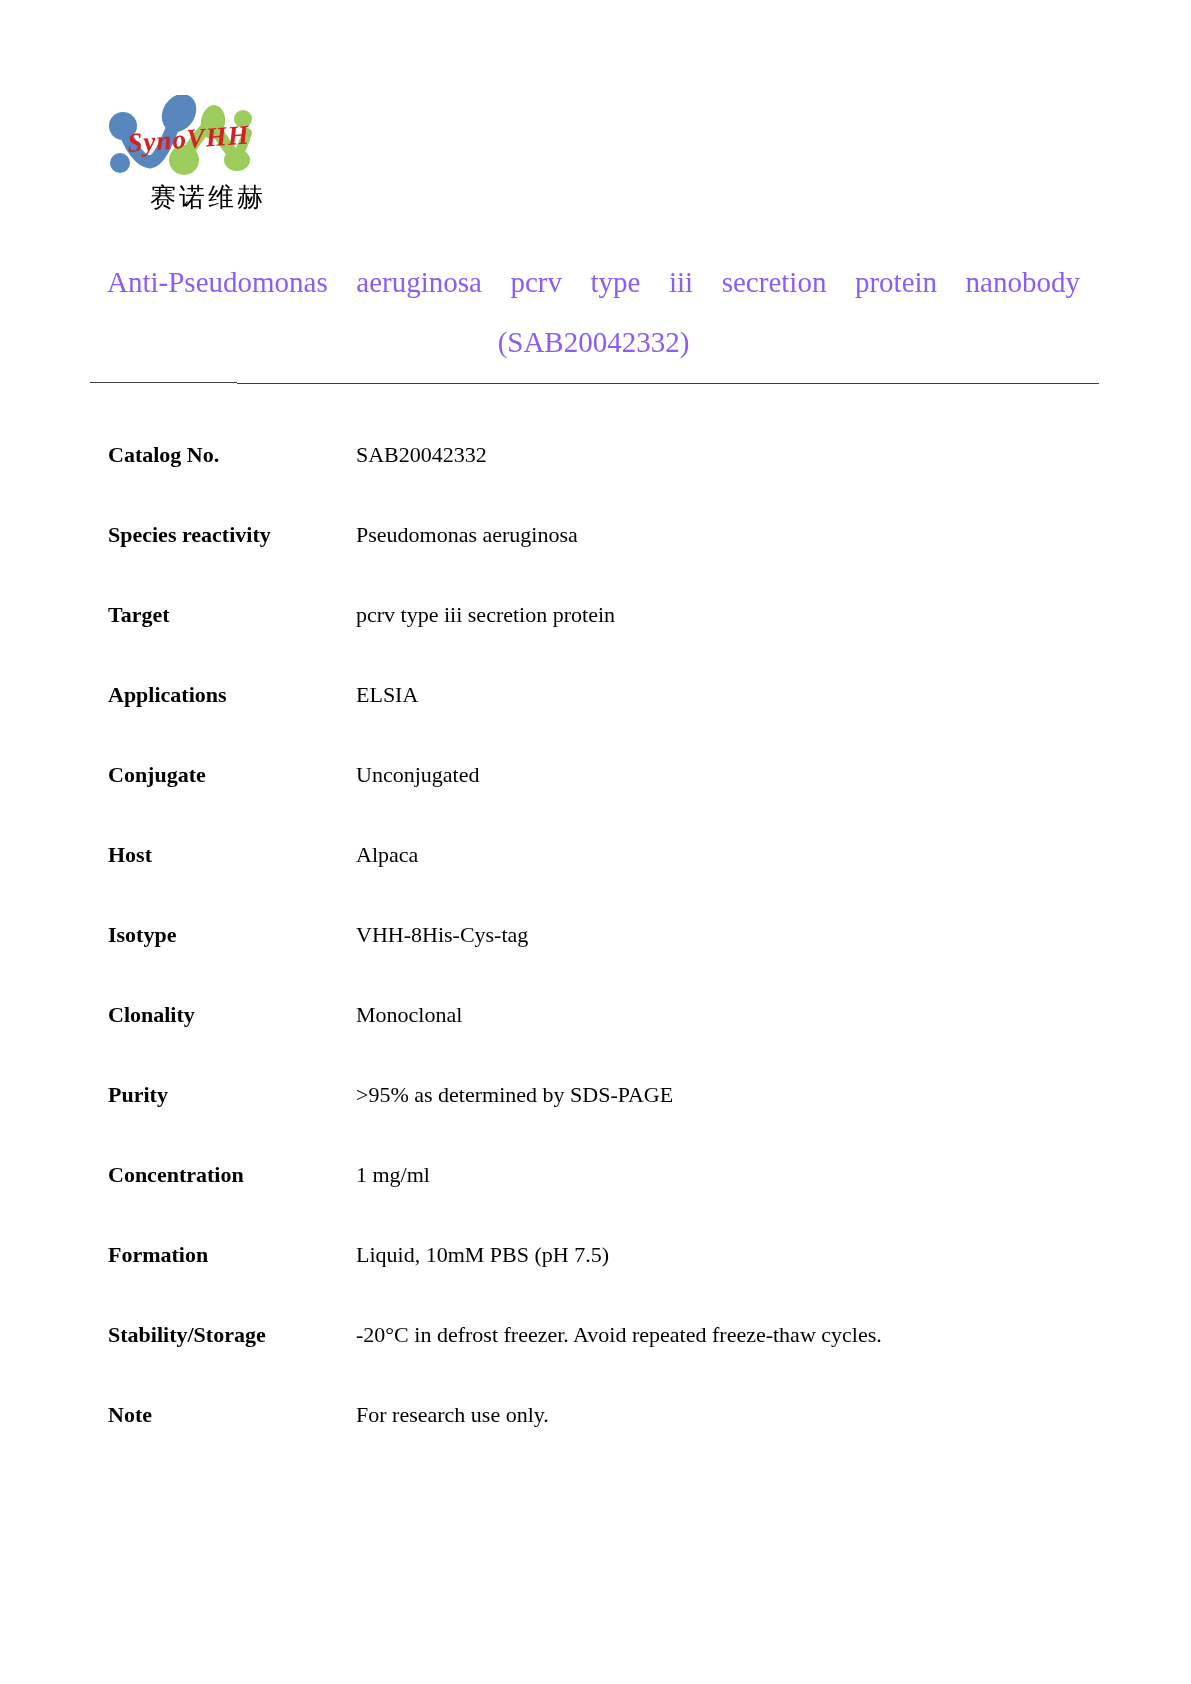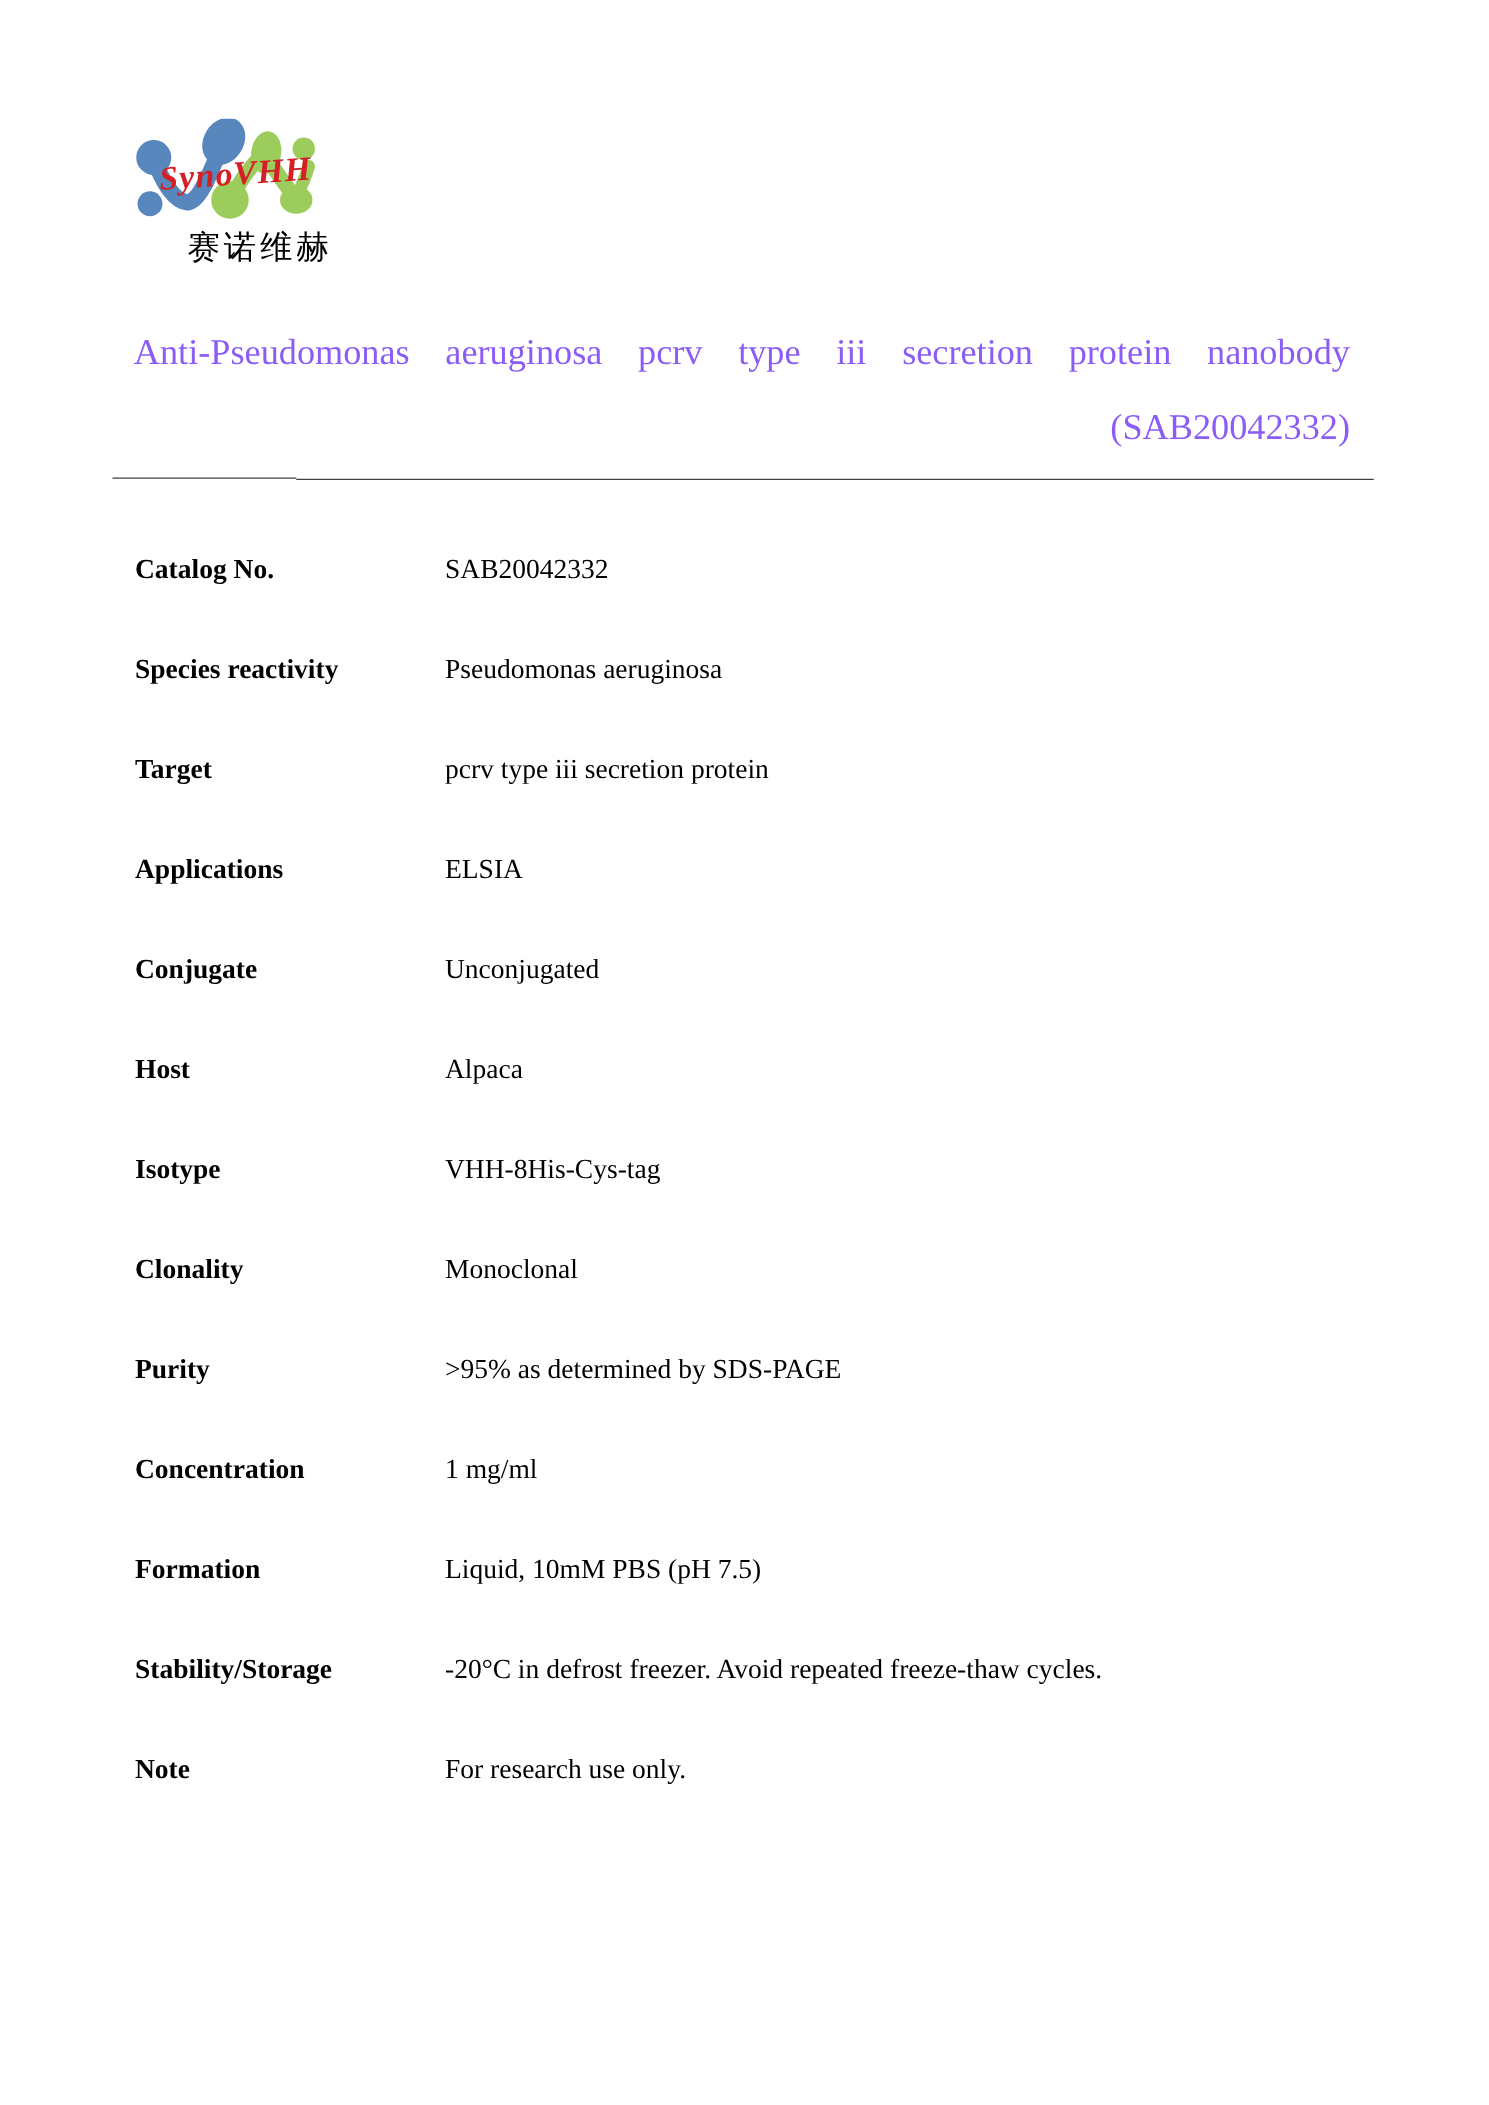--- a/index.html
+++ b/index.html
@@ -18,21 +18,21 @@
     font-family:"Liberation Sans","DejaVu Sans",sans-serif;
     font-size:26px; letter-spacing:3px; color:#000;
     font-weight:400;
     margin-left:24px;
   }
   .title-block {
     position:absolute; left:107px; top:252px; width:973px;
     font-size:29px; line-height:60px; color:#8b5cf6;
   }
   .title-line1 { text-align:justify; text-align-last:justify; }
-  .title-line2 { text-align:right; }
+  .title-line2 { text-align:center; }
   .rule { position:absolute; top:382px; left:90px; width:1009px; height:4px; }
   .rule-a { position:absolute; left:0; top:0; width:147px; border-top:1.5px solid #3f3f3f; }
   .rule-b { position:absolute; left:147px; top:1px; width:862px; border-top:1.5px solid #3f3f3f; }
   .spec-table { position:absolute; left:108px; top:388px; width:976px; }
   .spec-row { display:flex; height:80px; align-items:flex-end; padding-top:18px; }
   .spec-label { width:248px; flex:0 0 248px; font-weight:bold; font-size:22px; }
   .spec-value { flex:1; font-size:22px; }
 </style>
 </head>
 <body>

